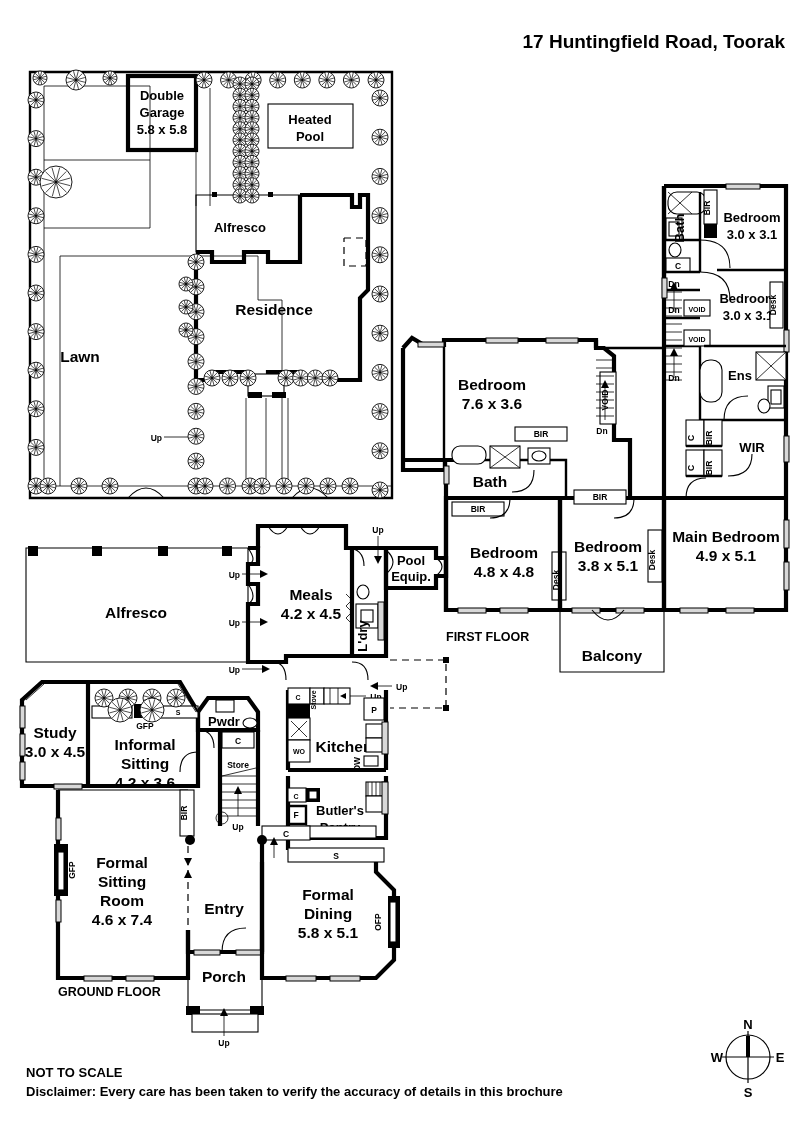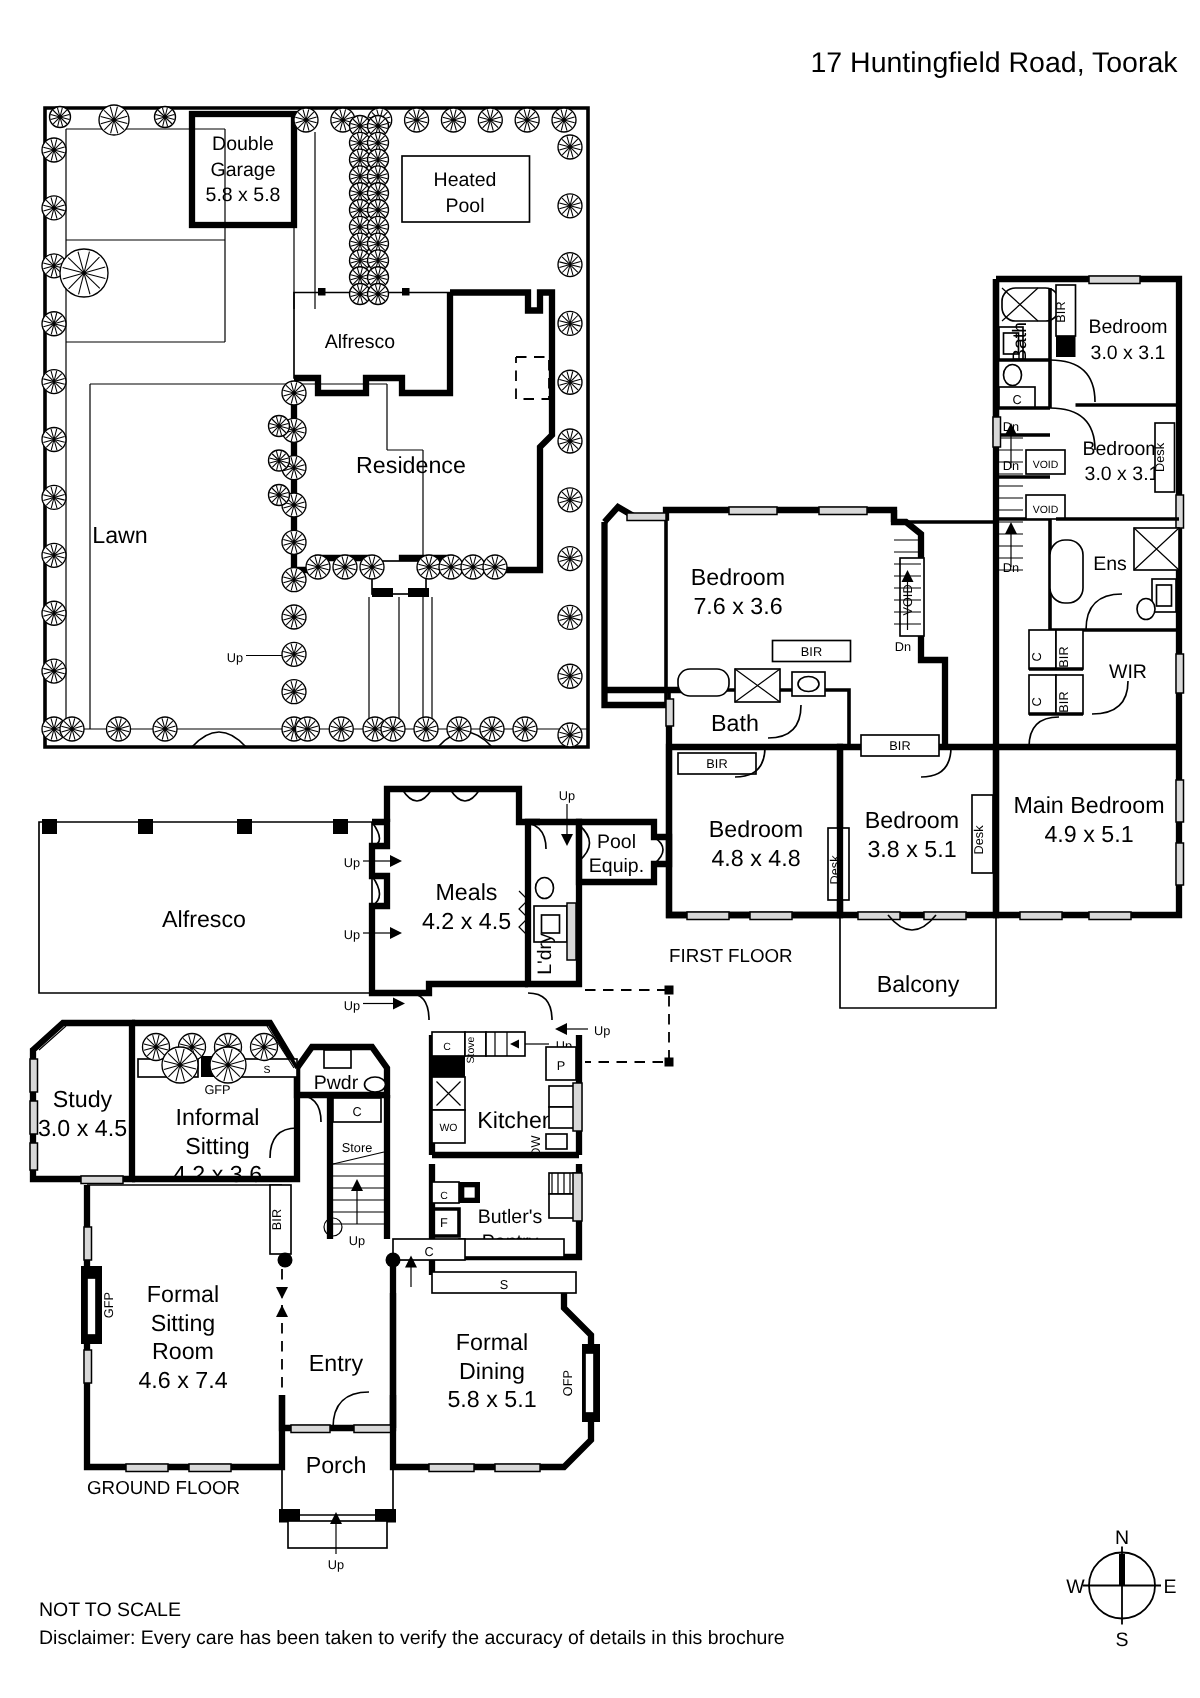--- a/index.html
+++ b/index.html
@@ -1,17 +1,17 @@
 <!DOCTYPE html>
 <html><head>
 <meta charset="utf-8">
 <style>
   html,body{margin:0;padding:0;background:#fff;}
   body{width:800px;height:1132px;position:relative;font-family:"Liberation Sans",sans-serif;color:#000;overflow:hidden;}
-  #sheet{position:absolute;inset:0;}
+  #sheet{position:absolute;inset:0;font-weight:bold;}
   svg{display:block;}
   .ttl{font-size:19px;fill:#000;font-family:"Liberation Sans",sans-serif;}
   .rm{font-size:15.5px;fill:#000;font-family:"Liberation Sans",sans-serif;text-anchor:middle;}
   .rmS{font-size:13px;fill:#000;font-family:"Liberation Sans",sans-serif;text-anchor:middle;}
   .tiny{font-size:8.5px;fill:#000;font-family:"Liberation Sans",sans-serif;text-anchor:middle;}
   .tiny7{font-size:7px;fill:#000;font-family:"Liberation Sans",sans-serif;text-anchor:middle;}
   .flr{font-size:12.5px;fill:#000;font-family:"Liberation Sans",sans-serif;}
   .ftr{font-size:13px;fill:#000;font-family:"Liberation Sans",sans-serif;}
   .cmp{font-size:13px;fill:#000;font-family:"Liberation Sans",sans-serif;text-anchor:middle;}
   .w-thick{fill:none;stroke:#000;stroke-width:4.2;}

